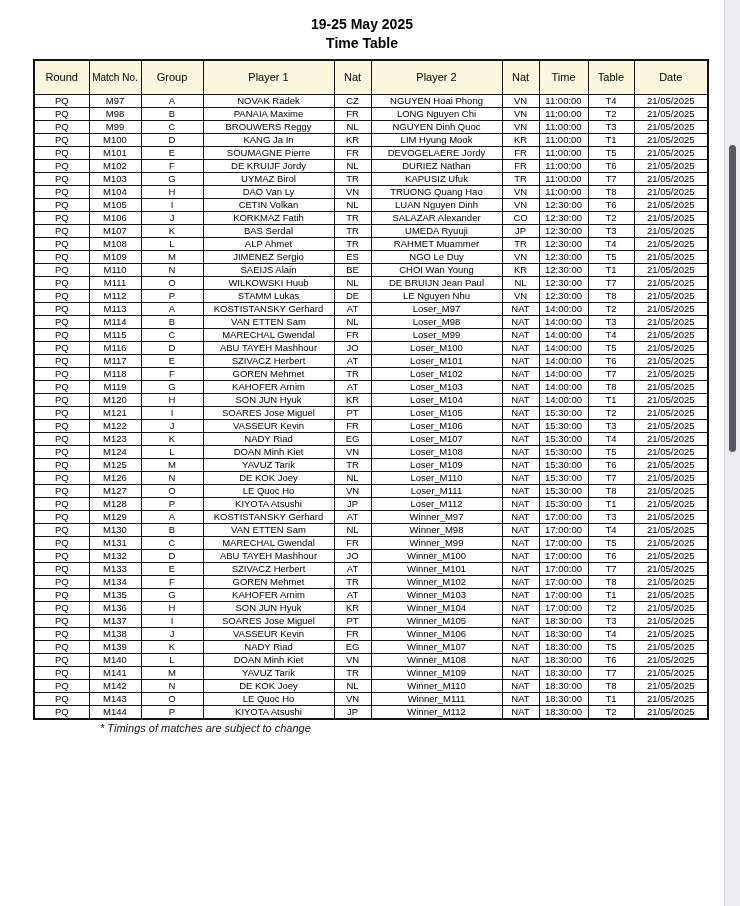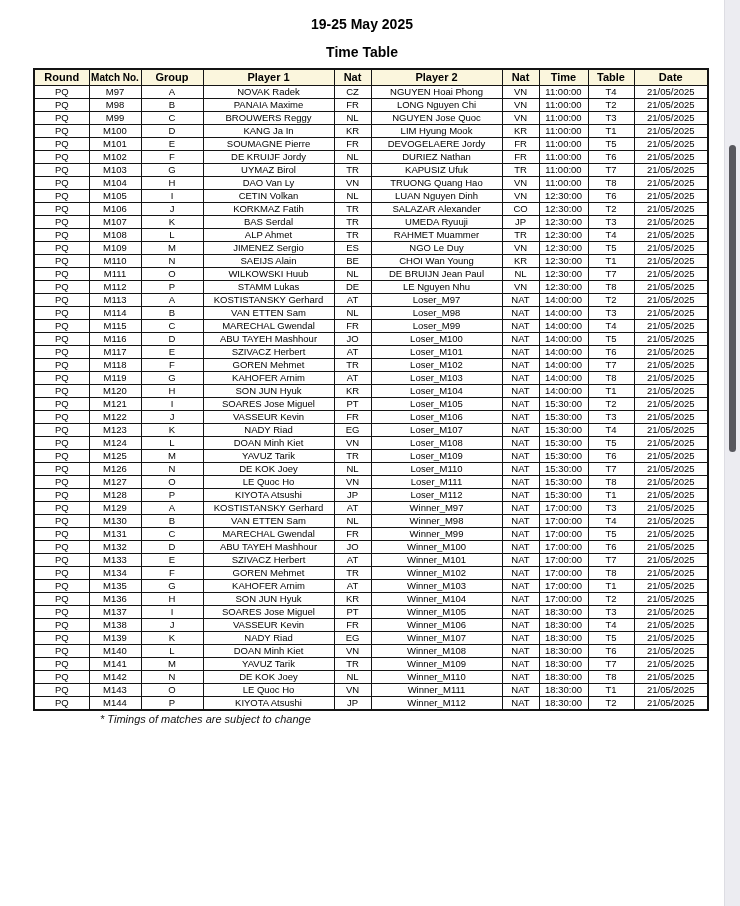--- a/index.html
+++ b/index.html
@@ -36,36 +36,36 @@
     margin: 1px auto 1px auto;
   }
   .logo-dots { margin-top: 3px; }
   .dot { display: inline-block; width: 6px; height: 6px; border-radius: 50%; margin: 0 2px; }
   .dot-red { background: var(--dot-red, #e2001a); }
   .dot-yellow { background: var(--dot-yellow, #f2a900); }
 
   
   .title   { text-align: center; font-weight: bold; font-size: 15px; margin-top: 9px; }
   .dates   { text-align: center; font-weight: bold; font-size: 14px; margin-top: 16px; }
-  .subtitle{ text-align: center; font-weight: bold; font-size: 14px; margin-top: 12px; }
+  .subtitle{ text-align: center; font-weight: bold; font-size: 14px; margin-top: 3px; }
 
   
   table.schedule {
     border-collapse: collapse;
     table-layout: fixed;
     width: 674px;
     margin: 8px 0 0 33px;
     border: 2px solid #141414;
   }
   table.schedule th {
     background: var(--header-bg, #fbf6dd);
     border: 1px solid #141414;
     font-size: 11px;
-    font-weight: bold;
-    height: 16px;
+    font-weight: normal;
+    height: 34px;
     padding: 0;
     text-align: center;
     white-space: nowrap;
     overflow: hidden;
   }
   table.schedule th.small { font-size: 10px; }
   table.schedule td {
     border: 1px solid #141414;
     font-size: 9.5px;
     height: 13px;
@@ -158,21 +158,21 @@
           <td>11:00:00</td>
           <td>T2</td>
           <td>21/05/2025</td>
         </tr>
         <tr>
           <td>PQ</td>
           <td>M99</td>
           <td>C</td>
           <td>BROUWERS Reggy</td>
           <td>NL</td>
-          <td>NGUYEN Jose Quoc</td>
+          <td>NGUYEN Dinh Quoc</td>
           <td>VN</td>
           <td>11:00:00</td>
           <td>T3</td>
           <td>21/05/2025</td>
         </tr>
         <tr>
           <td>PQ</td>
           <td>M100</td>
           <td>D</td>
           <td>KANG Ja In</td>

